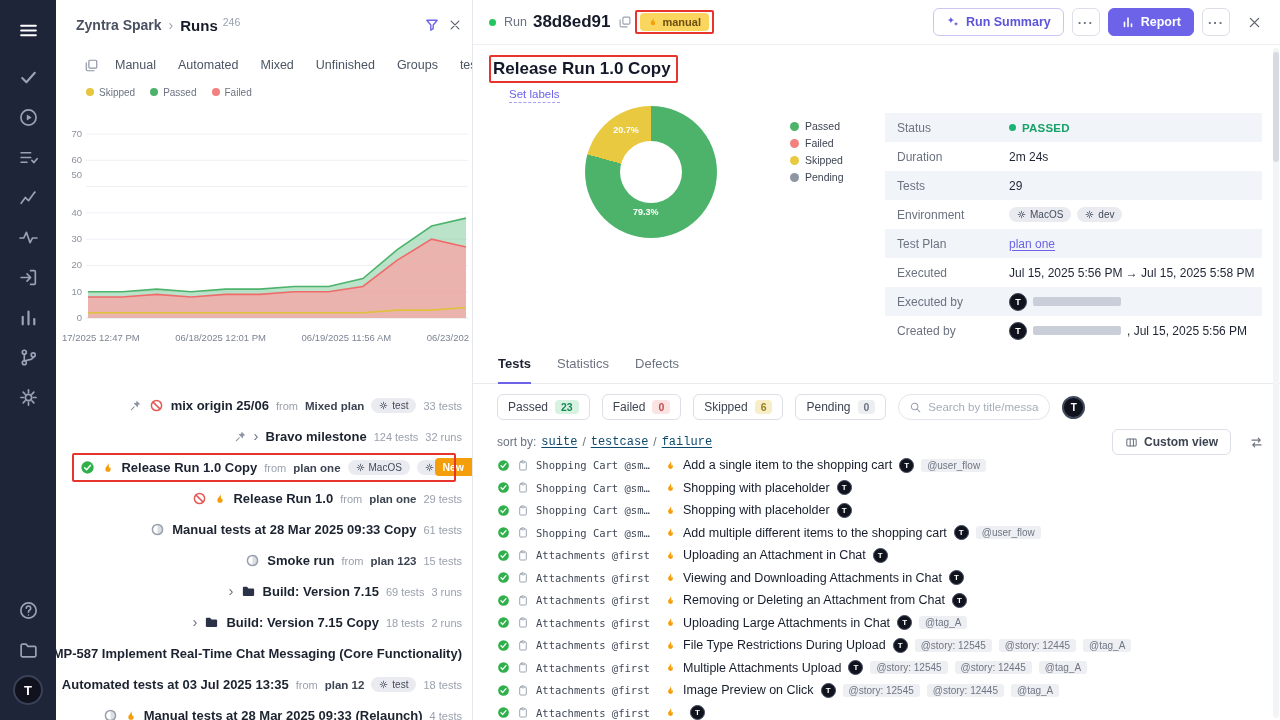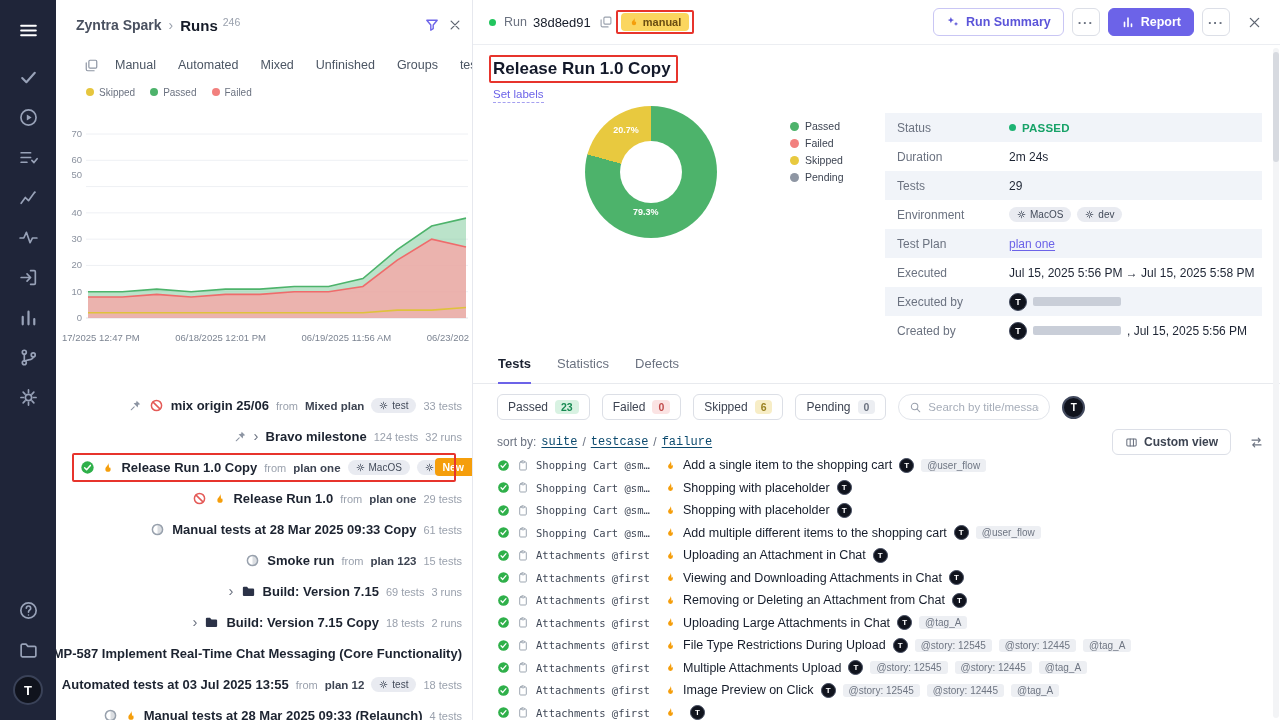--- a/index.html
+++ b/index.html
@@ -59,34 +59,34 @@
   .badge-pill { display:inline-flex; align-items:center; gap:4px; background:#e9ebf1; border-radius:10px; padding:2px 8px; font-size:10px; color:#434b5a; white-space:nowrap; flex:none; }
   .badge-pill .ic { width:9px; height:9px; color:#5b6372; }
   .rr-meta { font-size:11px; color:#9aa1ad; }
   .rr-new { position:absolute; right:-1px; top:6px; background:#f59e0b; color:#fff; font-size:10.5px; font-weight:700; padding:3px 9px 3px 7px; border-radius:4px 0 0 4px; }
 
   
   .detail { position:absolute; left:473px; top:0; width:807px; height:720px; background:#fff; }
   .detail-head { display:flex; align-items:center; gap:8px; height:45px; padding:0 14px 0 16px; border-bottom:1px solid #eceef2; white-space:nowrap; }
   .live-dot { width:7px; height:7px; border-radius:50%; background:#22c55e; flex:none; }
   .dh-run { font-size:12.5px; color:#6b7280; }
-  .dh-id { font-size:13px; font-weight:400; color:#151b28; margin-left:-2px; }
+  .dh-id { font-size:17px; font-weight:700; color:#151b28; margin-left:-2px; }
   .icon-btn { border:none; background:none; color:#9aa1ad; padding:0; cursor:pointer; display:flex; align-items:center; justify-content:center; }
   .copy-btn .ic { width:14px; height:14px; }
   .manual-badge { position:relative; display:inline-flex; align-items:center; gap:4px; background:#fbd65f; border-radius:4px; padding:3px 8px; font-size:11px; font-weight:600; color:#6b4e12; }
   .manual-badge .ic { width:10px; height:12px; }
   .btn { display:inline-flex; align-items:center; gap:6px; border-radius:6px; font-size:12.5px; font-weight:600; cursor:pointer; height:28px; padding:0 12px; border:1px solid #dcdfe7; background:#fff; color:#3d4452; }
   .btn .ic { width:14px; height:14px; }
   .btn.summary { color:#5b54d9; border-color:#c9c6f4; }
   .btn.primary { background:#6c63e8; border-color:#6c63e8; color:#fff; }
   .btn.square { width:28px; padding:0; justify-content:center; color:#6b7280; font-size:13px; letter-spacing:1px; }
   .dh-close { margin-left:4px; width:24px; height:24px; }
   .dh-close .ic { width:15px; height:15px; color:#5f6672; }
   .detail-title { position:relative; display:inline-block; margin:10px 0 0 16px; font-size:17px; font-weight:700; color:#13192a; padding:4px 7px 4px 4px; }
-  .set-labels { display:inline-block; margin:4px 0 0 20px; font-size:11.5px; color:#6c63e8; border-bottom:1px dashed #a5a0f0; cursor:pointer; line-height:1.3; }
+  .set-labels { display:inline-block; margin:4px 0 0 36px; font-size:11.5px; color:#6c63e8; border-bottom:1px dashed #a5a0f0; cursor:pointer; line-height:1.3; }
   .donut { position:absolute; left:112px; top:106px; width:132px; height:132px; border-radius:50%; }
   .donut-hole { position:absolute; left:35px; top:35px; width:62px; height:62px; background:#fff; border-radius:50%; }
   .donut-label { position:absolute; transform:translate(-50%,-50%); font-size:9px; font-weight:700; color:#fff; }
   .donut-legend { position:absolute; left:317px; top:120px; display:flex; flex-direction:column; gap:5px; }
   .dl-item { display:flex; align-items:center; gap:6px; font-size:10.5px; color:#3d4452; cursor:pointer; }
   .dl-item .leg-dot { width:9px; height:9px; }
   .info { position:absolute; left:412px; top:113px; width:377px; }
   .info-row { display:flex; align-items:center; height:29px; padding:0 12px; font-size:12px; }
   .info-row.alt { background:#f1f4f9; }
   .info-label { width:112px; color:#6b7280; flex:none; }
@@ -457,21 +457,21 @@
         </span>
         <span class="rr-title">LMP-587 Implement Real-Time Chat Messaging (Core Functionality)</span>
       </div>
       <div class="run-row no-pin">
         <span class="ic rr-ic">
           <svg viewBox="0 0 20 20" fill="none" stroke="currentColor" stroke-width="1.6" stroke-linecap="round" stroke-linejoin="round">
             <circle cx="10" cy="10" r="6.8" stroke="#c2459c" stroke-width="2"></circle>
             <circle cx="10" cy="10" r="2.4" fill="#c2459c" stroke="none"></circle>
           </svg>
         </span>
-        <span class="rr-title">Automated tests at 03 Jul 2025 13:55</span>
+        <span class="rr-title">Automated tests at 03 Jul 2025 13:35</span>
         <span class="rr-from">from</span>
         <span class="rr-plan">plan 12</span>
         <span class="badge-pill"><span class="ic" style="width:9px;height:9px">
             <svg viewBox="0 0 20 20" fill="none" stroke="currentColor" stroke-width="1.6" stroke-linecap="round" stroke-linejoin="round">
               <circle cx="10" cy="10" r="3.2" stroke-width="2"></circle>
               <path d="M10 2.6v2.6M10 14.8v2.6M2.6 10h2.6M14.8 10h2.6M4.8 4.8l1.9 1.9M13.3 13.3l1.9 1.9M15.2 4.8l-1.9 1.9M6.7 13.3l-1.9 1.9" stroke-width="2"></path>
             </svg>
           </span>test</span>
         <span class="rr-meta">18 tests</span>
       </div>

